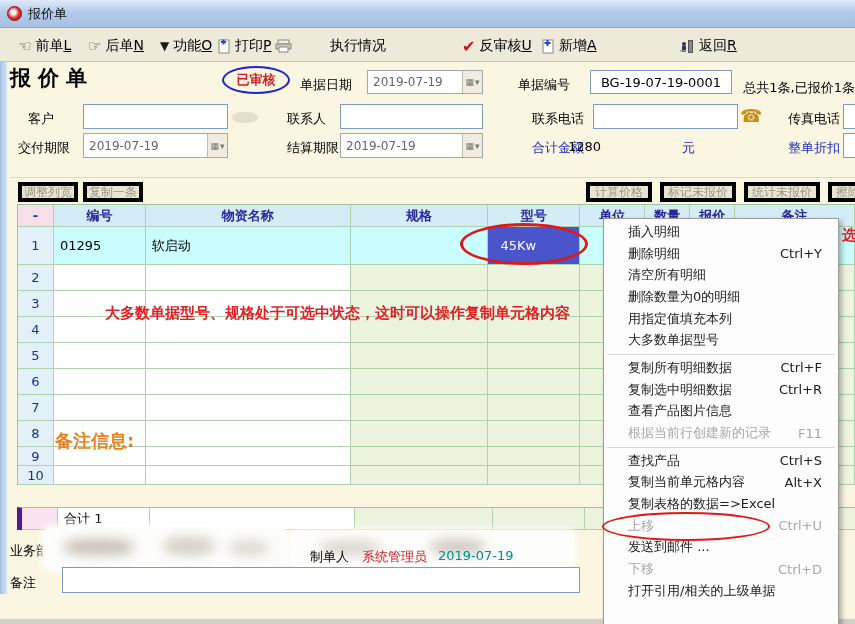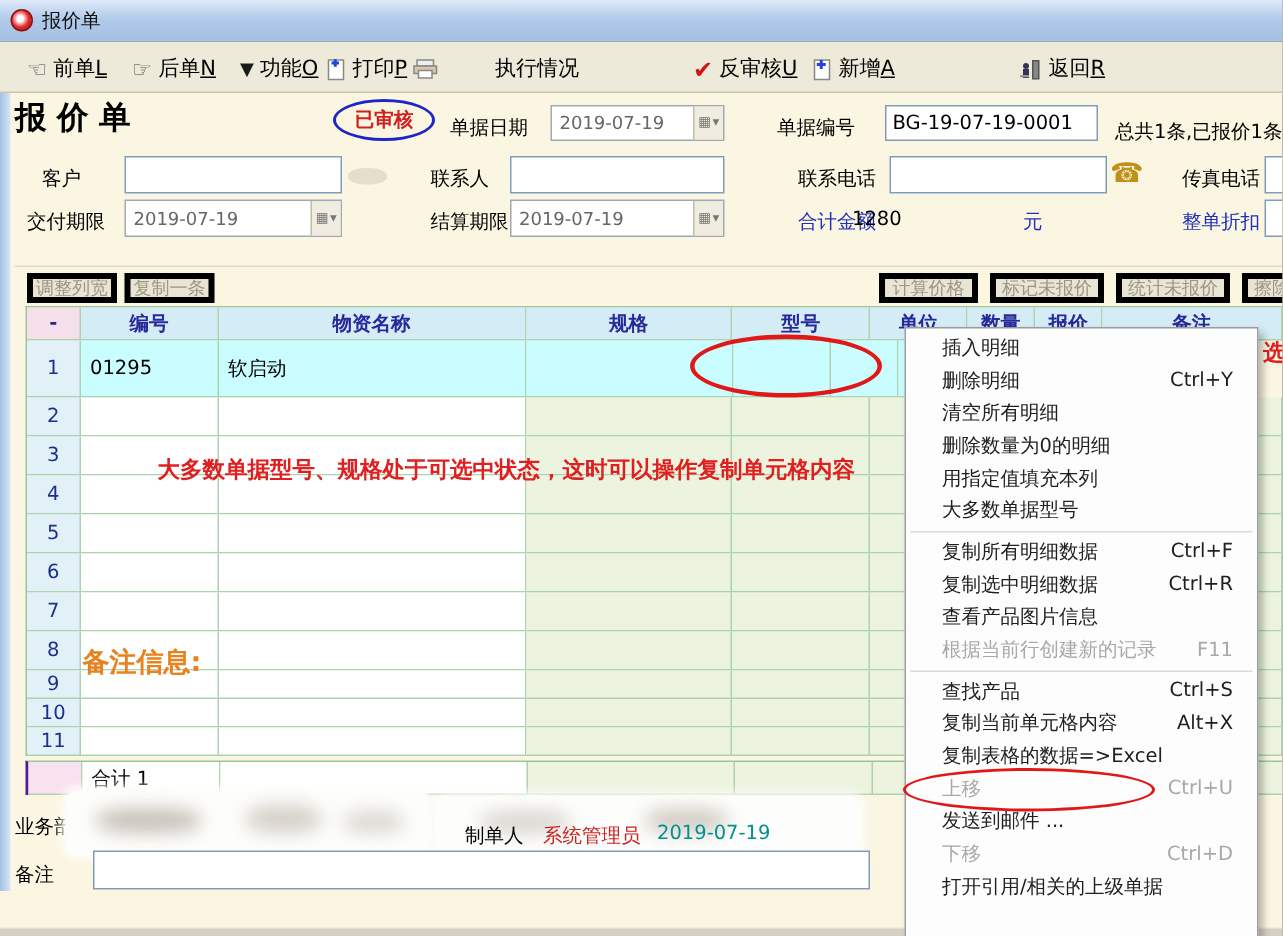--- a/index.html
+++ b/index.html
@@ -28,21 +28,21 @@
     font-size:14px; color:#000; cursor:default; }
   .hk { text-decoration: underline; }
   .hand { font-size:15px; color:#444; }
   .darr { font-size:12px; color:#1a1a1a; }
   .chk { color:#d41414; font-size:16px; font-weight:bold; }
 
   
   .lbl { position:absolute; font-size:13px; color:#000; white-space:nowrap;text-align:right; }
   .lbl-blue { color:#2030bb; }
   .inp { position:absolute; background:#fff; border:1px solid #7f9db9; font-size:13px;
-    padding:0 4px; color:#000; font-family:inherit; }
+    padding:0 4px; color:#000; font-family:inherit;text-align:center; }
   .combo { position:absolute; background:#fff; border:1px solid #a0a8b0; display:flex;
     align-items:center; }
   .combo .dtxt { flex:1; padding-left:5px; font-size:12px; color:#666; }
   .combo .dbtn { width:20px; height:100%; background:#f0ede0; border-left:1px solid #c0bda8;
     display:flex; align-items:center; justify-content:center; font-size:9px; color:#777; gap:1px;}
   .form-title { position:absolute; left:10px; top:64px; font-size:21px; font-weight:bold;
     letter-spacing:7px; color:#000; }
   .badge-ellipse { position:absolute; left:222px; top:66px; width:68px; height:28px;
     border:2px solid #1f25c8; border-radius:50%; display:flex; align-items:center;
     justify-content:center; }
@@ -66,21 +66,21 @@
     font-size:13px; overflow:hidden; white-space:nowrap; display:flex; align-items:center; }
   .th { background:#d4ecf6; color:#28289a; font-weight:bold; justify-content:center; height:22px; }
   .th-first { background:#f5dfeb; }
   .num { background:#e2f1f8; color:#1b2f8e; justify-content:center; }
   .c-white { background:#ffffff; padding-left:6px; }
   .c-green { background:#ecf4e0; padding-left:6px; }
   .c-cyan { background:#c9fdff; padding-left:6px; }
   .c-selcell { background:#4a55cc; color:#fff; padding-left:12px; }
   .num-pink { background:#f8e2ef; }
   .totrow { position:absolute; left:17px; top:507px; width:838px; display:flex;
-    border-top:1px solid #9cc59c; border-left:2px solid #4c1d95; }
+    border-top:1px solid #9cc59c; border-left:5px solid #4c1d95; }
 
   .red-tip { position:absolute; left:105px; top:304px; font-size:15px; font-weight:600;
     color:#e02020; white-space:nowrap; z-index:3; }
   .note-orange { position:absolute; left:55px; top:429px; font-size:18px; font-weight:bold;
     color:#e8821e; z-index:3; }
   .clip-red { position:absolute; left:842px; top:226px; font-size:15px; font-weight:bold;
     color:#e02020; z-index:3; }
   .cell-ellipse { position:absolute; left:460px; top:223px; width:128px; height:42px;
     border:3px solid #e01818; border-radius:50%; z-index:4; pointer-events:none; }
 
@@ -258,20 +258,21 @@
         <div class="tc th" style="width: 65px;">单位</div>
         <div class="tc th" style="width: 45px;">数量</div>
         <div class="tc th" style="width: 45px;">报价</div>
         <div class="tc th" style="width: 120px;">备注</div>
       </div>
       <div class="trow" style="height: 38px;">
         <div class="tc num" style="width: 36px;">1</div>
         <div class="tc c-cyan" style="width: 92px;">01295</div>
         <div class="tc c-cyan" style="width: 205px;">软启动</div>
         <div class="tc c-cyan" style="width: 138px;"></div>
+        <div class="tc c-selcell" style="width: 92px;">45Kw</div>
         <div class="tc c-cyan" style="width: 65px;"></div>
         <div class="tc c-cyan" style="width: 45px;"></div>
         <div class="tc c-cyan" style="width: 45px;"></div>
         <div class="tc c-cyan" style="width: 120px;"></div>
       </div>
       <div class="trow" style="height: 26px;">
         <div class="tc num" style="width: 36px;">2</div>
         <div class="tc c-white" style="width: 92px;"></div>
         <div class="tc c-white" style="width: 205px;"></div>
         <div class="tc c-green" style="width: 138px;"></div>
@@ -353,31 +354,20 @@
         <div class="tc c-white" style="width: 205px;"></div>
         <div class="tc c-green" style="width: 138px;"></div>
         <div class="tc c-green" style="width: 92px;"></div>
         <div class="tc c-green" style="width: 65px;"></div>
         <div class="tc c-green" style="width: 45px;"></div>
         <div class="tc c-green" style="width: 45px;"></div>
         <div class="tc c-green" style="width: 120px;"></div>
       </div>
       <div class="trow" style="height: 19px;">
         <div class="tc num" style="width: 36px;">10</div>
-        <div class="tc c-white" style="width: 92px;"></div>
-        <div class="tc c-white" style="width: 205px;"></div>
-        <div class="tc c-green" style="width: 138px;"></div>
-        <div class="tc c-green" style="width: 92px;"></div>
-        <div class="tc c-green" style="width: 65px;"></div>
-        <div class="tc c-green" style="width: 45px;"></div>
-        <div class="tc c-green" style="width: 45px;"></div>
-        <div class="tc c-green" style="width: 120px;"></div>
-      </div>
-      <div class="trow" style="height: 19px;">
-        <div class="tc num" style="width: 36px;">11</div>
         <div class="tc c-white" style="width: 92px;"></div>
         <div class="tc c-white" style="width: 205px;"></div>
         <div class="tc c-green" style="width: 138px;"></div>
         <div class="tc c-green" style="width: 92px;"></div>
         <div class="tc c-green" style="width: 65px;"></div>
         <div class="tc c-green" style="width: 45px;"></div>
         <div class="tc c-green" style="width: 45px;"></div>
         <div class="tc c-green" style="width: 120px;"></div>
       </div>
     </div>

